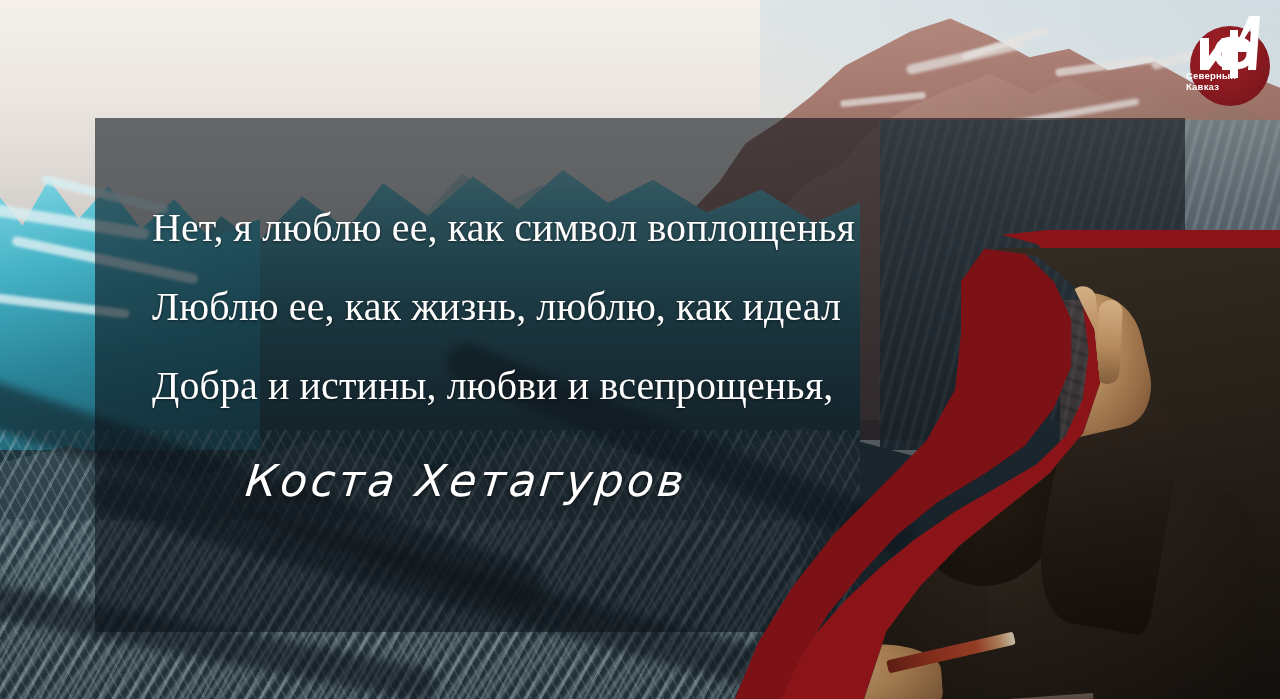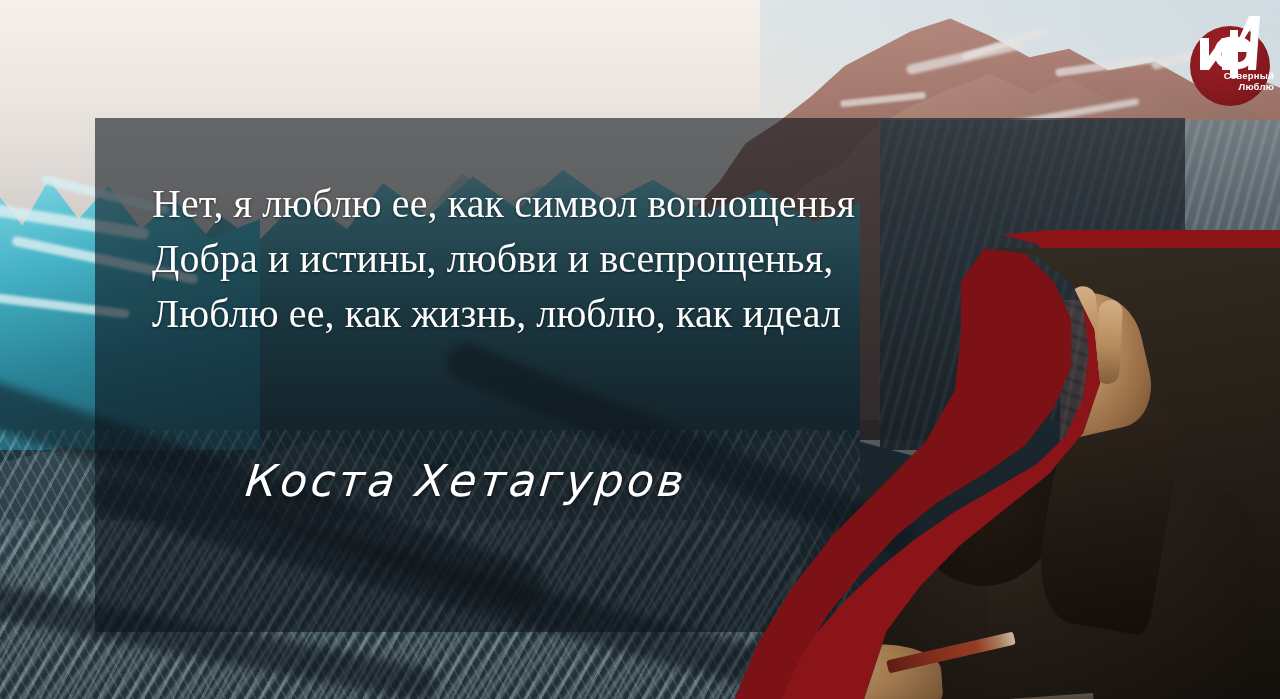--- a/index.html
+++ b/index.html
@@ -156,21 +156,21 @@
   }
 
   
   .quote{
     position:absolute;left:152px;top:176px;width:830px;
     color:#fdfdfd;
     font-family:"Liberation Serif","DejaVu Serif",serif;
     font-size:40px;line-height:55px;letter-spacing:.1px;
     text-shadow:0 1px 3px rgba(0,0,0,.55);
   }
-  .quote div{white-space:nowrap;}
+  .quote div{white-space:nowrap;margin-top:24px;}
 
   
   .signature{
     position:absolute;left:246px;top:455px;
     color:#ffffff;
     font-family:"DejaVu Sans","Liberation Sans",sans-serif;
     font-size:44px;font-style:italic;font-weight:400;
     letter-spacing:3.5px;
     transform:skewX(-6deg);
     text-shadow:0 2px 5px rgba(0,0,0,.5);
@@ -327,21 +327,21 @@
 
   
   .logo{position:absolute;left:1186px;top:8px;width:88px;height:96px;}
   .logo-circle{
     position:absolute;left:4px;top:18px;width:80px;height:80px;
     background:radial-gradient(circle at 38% 30%,#9d2025 0%,#8a1a20 50%,#70141a 100%);
     border-radius:50%;
   }
   .logo-svg{position:absolute;left:0;top:0;width:88px;height:96px;}
   .logo-sub{
-    position:absolute;left:0;top:62px;width:88px;text-align:right;
+    position:absolute;left:0;top:62px;width:88px;text-align:left;
     color:#ffffff;font-family:"Liberation Sans",sans-serif;
     font-size:9.5px;font-weight:700;line-height:11px;letter-spacing:.2px;
   }
 </style>
 </head>
 <body>
 
 <div id="stage">
 
   <div class="bg">
@@ -380,22 +380,22 @@
     <div class="rubble"></div>
     <div class="rubble-tex"></div>
 
     <div class="grade"></div>
   </div>
 
   <div class="panel"></div>
 
   <div class="quote">
     <div>Нет, я люблю ее, как символ воплощенья</div>
+    <div>Люблю ее, как жизнь, люблю, как идеал</div>
     <div>Добра и истины, любви и всепрощенья,</div>
-    <div>Люблю ее, как жизнь, люблю, как идеал</div>
   </div>
 
   <div class="signature">Коста Хетагуров</div>
 
   <div class="portrait-wrap">
     <div class="red-torn"></div>
     <div class="red-torn-b"></div>
     <div class="portrait">
       <div class="paint-bg"></div>
       <div class="coat"></div>
@@ -437,17 +437,17 @@
       <path d="M63 8 L74 8 L70 62 L62 62 L63 44 L50 44 L47 62 L39 62 Z
                M64 36 L65 20 L55 36 Z" fill="#ffffff"></path>
 
       <path d="M14 30 L23 30 L23 48 L36 30 L45 30 L45 62 L36 62 L36 44 L23 62 L14 62 Z" fill="#ffffff"></path>
 
       <path d="M48 32 q16 0 16 13 q0 13 -16 13 q-16 0 -16 -13 q0 -13 16 -13 Z" fill="none" stroke="#ffffff" stroke-width="7"></path>
       <path d="M44 22 L52 22 L52 70 L44 70 Z" fill="#ffffff"></path>
     </svg>
     <div class="logo-sub">
       <div>Северный</div>
-      <div>Люблю</div>
+      <div>Кавказ</div>
     </div>
   </div>
 
 </div>
 
 </body></html>

